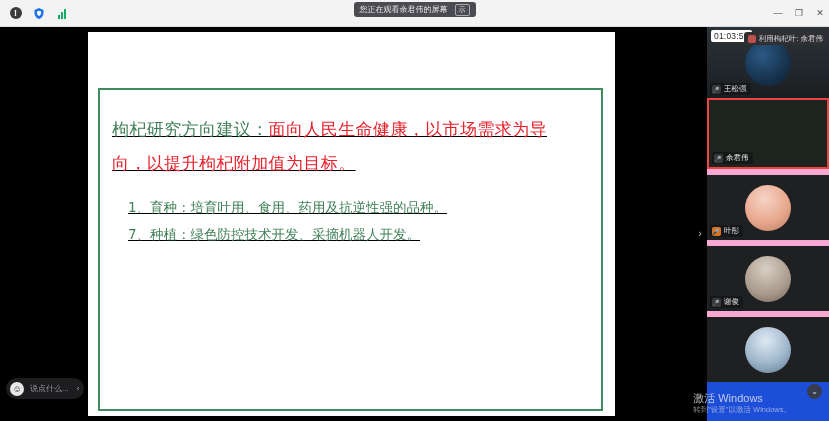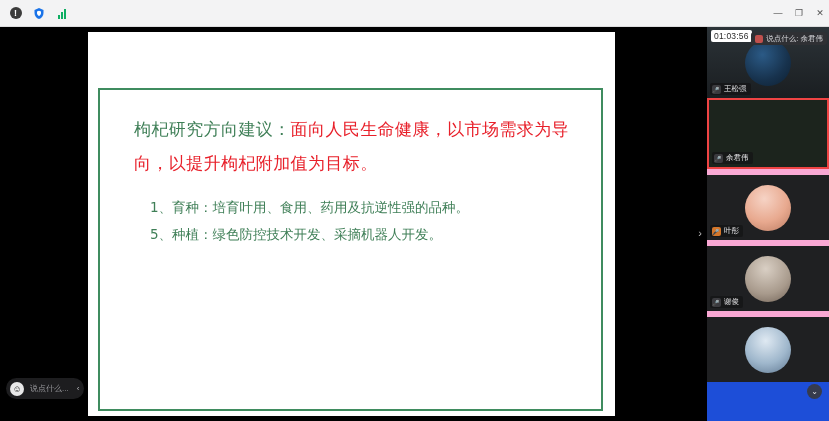--- a/index.html
+++ b/index.html
@@ -48,21 +48,21 @@
     background:#000;
   }
   .slide-frame {
     position:absolute; left:88px; top:5px; width:527px; height:384px;
     background:#ffffff;
   }
   .slide-border {
     position:absolute; left:10px; top:56px; width:505px; height:323px;
     border:2px solid #3f8c5f;
   }
-  .slide-inner { padding:22px 20px 0 34px; }
+  .slide-inner { padding:22px 20px 0 12px;text-decoration:underline; }
 
   .slide-title {
     font-size:17px; line-height:34px; letter-spacing:0.4px;
     font-family:"DejaVu Sans","Liberation Sans",sans-serif;
   }
   .t-green { color:#3f7f57; }
   .t-red   { color:#e8202a; }
 
   .slide-list { margin-top:14px; }
   .slide-item {
@@ -169,41 +169,45 @@
       </span>
       <span class="tray-ic">
         <span class="ic-bars">
             <i></i>
             <i></i>
             <i></i>
           </span>
       </span>
     </div>
 
+    <div class="share-pill">
+      <span>您正在观看余君伟的屏幕</span>
+      <span class="stop-box">示</span>
+    </div>
 
     <div class="win-btns">
       <span>—</span>
       <span>❐</span>
       <span>✕</span>
     </div>
   </div>
 
   <div class="stage">
 
     <div class="slide-frame">
       <div class="slide-border">
         <div class="slide-inner">
 
           <div class="slide-title">
             <span class="t-green">枸杞研究方向建议：</span><span class="t-red">面向人民生命健康，以市场需求为导向，以提升枸杞附加值为目标。</span>
           </div>
 
           <div class="slide-list">
             <div class="slide-item">1、育种：培育叶用、食用、药用及抗逆性强的品种。</div>
-            <div class="slide-item">5、种植：绿色防控技术开发、采摘机器人开发。</div>
+            <div class="slide-item">7、种植：绿色防控技术开发、采摘机器人开发。</div>
           </div>
 
         </div>
       </div>
     </div>
 
     <div class="stage-arrow">›</div>
 
     <div class="chatbar">
       <span class="chat-emoji">☺</span>
@@ -211,21 +215,21 @@
       <span class="chat-chev">‹</span>
     </div>
   </div>
 
   <div class="rail">
 
     <div class="timer">01:03:56</div>
 
     <div class="speaking-pill">
       <span class="spk-dot"></span>
-      <span>说点什么: 余君伟</span>
+      <span>利用枸杞叶: 余君伟</span>
     </div>
 
     <div class="tile">
       <span class="tile-bg-room"></span>
       <span class="avatar av-a"></span>
       <span class="tile-label">
         <span class="mic-ic">🎤</span>
         <span>王松强</span>
       </span>
     </div>
@@ -258,14 +262,18 @@
 
 
     <div class="tile">
       <span class="tile-bg-dark"></span>
       <span class="avatar av-e"></span>
     </div>
 
     <div class="rail-chevron">⌄</div>
   </div>
 
+  <div class="watermark">
+    <div class="wm-1">激活 Windows</div>
+    <div class="wm-2">转到"设置"以激活 Windows。</div>
+  </div>
 
 </div>
 
 </body></html>

